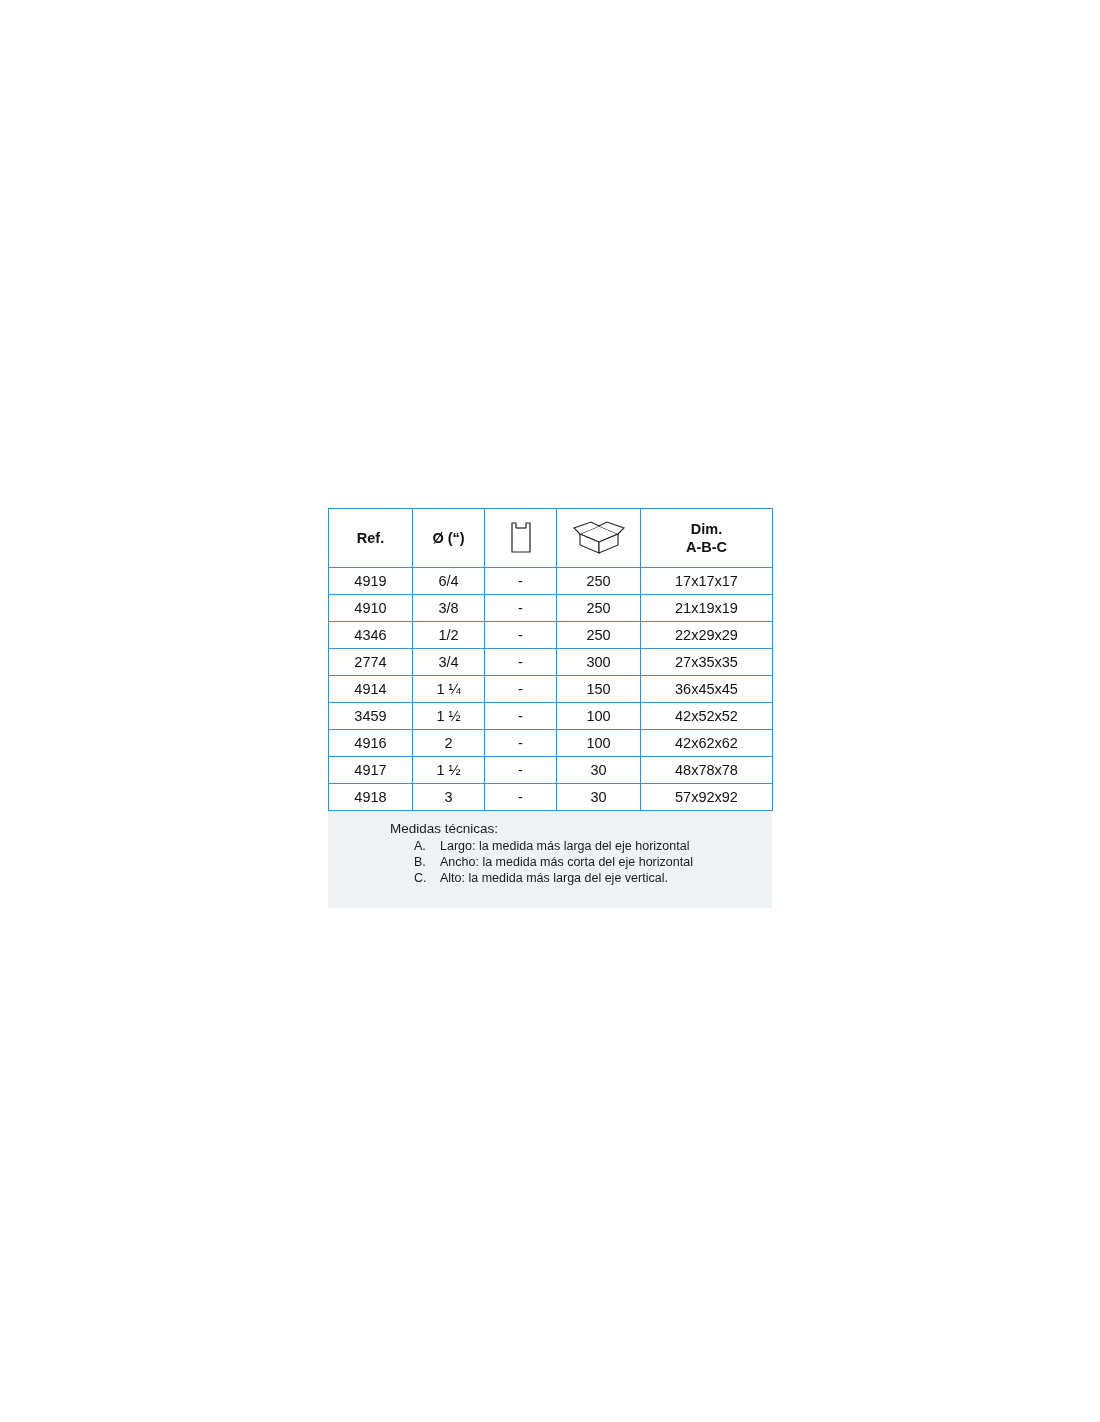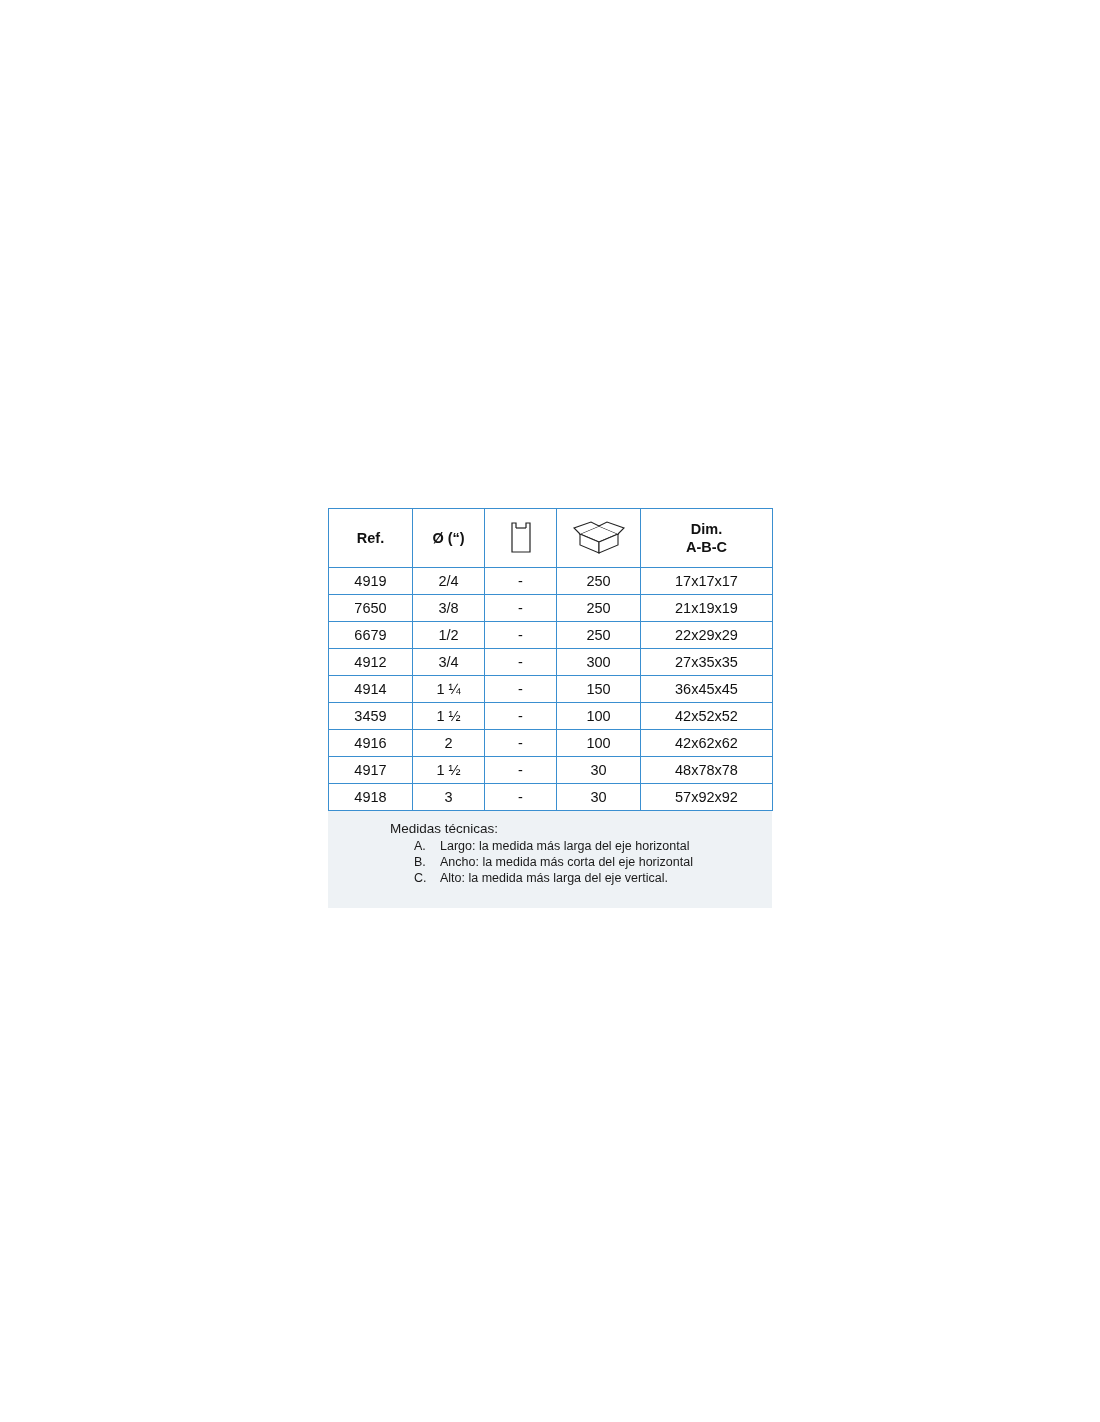--- a/index.html
+++ b/index.html
@@ -138,41 +138,41 @@
         </th>
         <th>
           <div>Dim.</div>
           <div>A-B-C</div>
         </th>
       </tr>
     </thead>
     <tbody>
       <tr>
         <td class="ref-cell">4919</td>
-        <td>2/4</td>
+        <td>6/4</td>
         <td>-</td>
         <td>250</td>
         <td>17x17x17</td>
       </tr>
       <tr>
-        <td class="ref-cell">7650</td>
+        <td class="ref-cell">4910</td>
         <td>3/8</td>
         <td>-</td>
         <td>250</td>
         <td>21x19x19</td>
       </tr>
       <tr>
-        <td class="ref-cell">6679</td>
+        <td class="ref-cell">4346</td>
         <td>1/2</td>
         <td>-</td>
         <td>250</td>
         <td>22x29x29</td>
       </tr>
       <tr>
-        <td class="ref-cell">4912</td>
+        <td class="ref-cell">2774</td>
         <td>3/4</td>
         <td>-</td>
         <td>300</td>
         <td>27x35x35</td>
       </tr>
       <tr>
         <td class="ref-cell">4914</td>
         <td>1 ¼</td>
         <td>-</td>
         <td>150</td>

